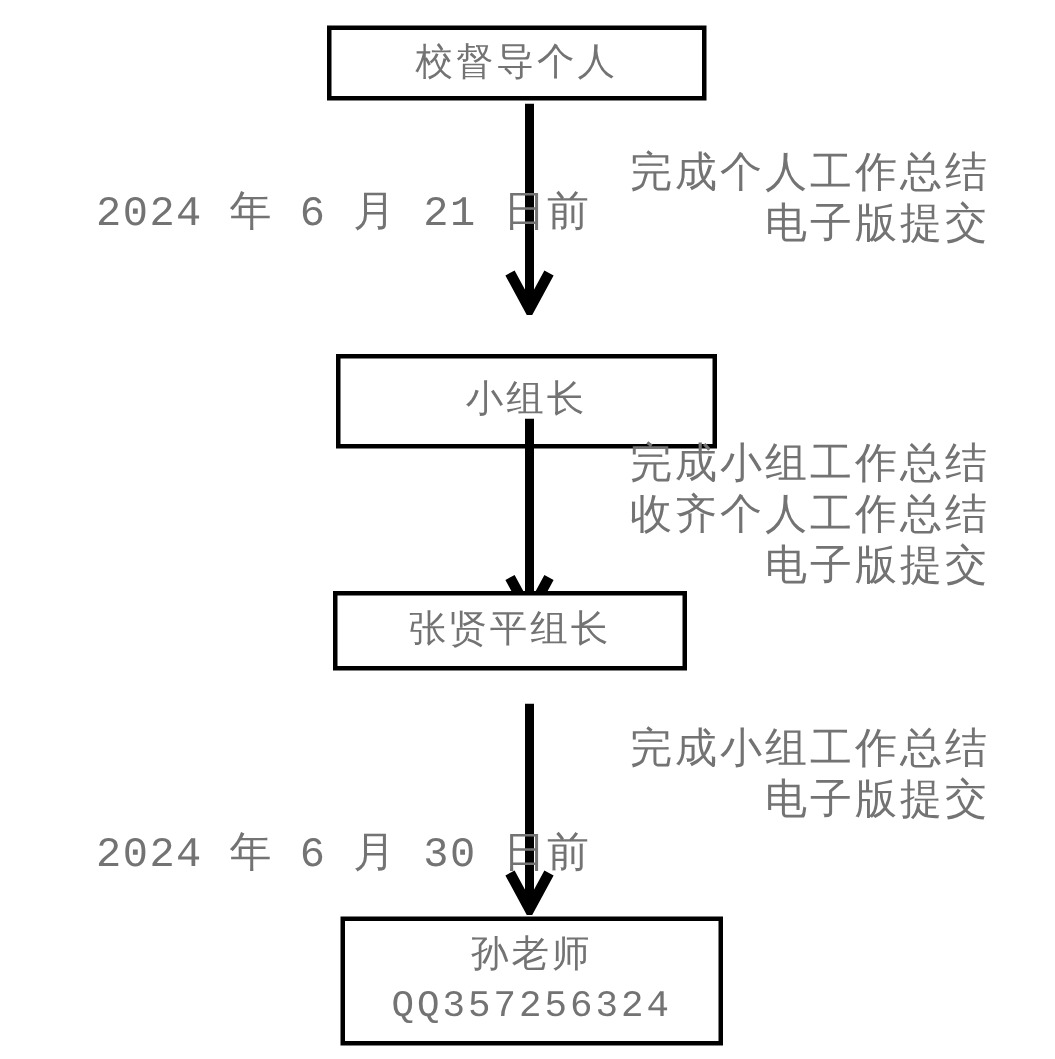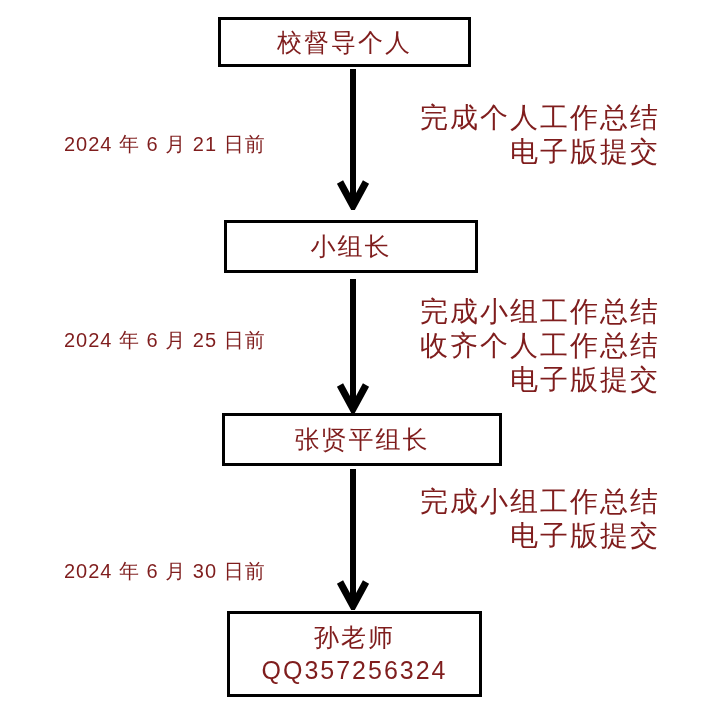--- a/index.html
+++ b/index.html
@@ -5,54 +5,54 @@
   html, body {
     margin: 0;
     padding: 0;
     background: #ffffff;
   }
   .canvas {
     position: relative;
     width: 703px;
     height: 706px;
     background: #ffffff;
-    color: #7f1d1d;
-    font-family: Liberation Sans, sans-serif;
+    color: #737373;
+    font-family: Liberation Mono, monospace;
     overflow: hidden;
   }
   .node {
     position: absolute;
     border: 3px solid #000000;
     background: #ffffff;
     display: flex;
     flex-direction: column;
     align-items: center;
     justify-content: center;
     text-align: center;
     font-size: 25px;
     letter-spacing: 2px;
     line-height: 33px;
     box-sizing: border-box;
   }
   .node-1 { left: 218px; top: 17px;  width: 253px; height: 50px; }
-  .node-2 { left: 224px; top: 220px; width: 254px; height: 53px; }
-  .node-3 { left: 222px; top: 413px; width: 280px; height: 53px; }
+  .node-2 { left: 224px; top: 236px; width: 254px; height: 63px; }
+  .node-3 { left: 222px; top: 394px; width: 236px; height: 53px; }
   .node-4 { left: 227px; top: 611px; width: 255px; height: 86px; }
   .arrow {
     position: absolute;
     left: 336px;
     width: 34px;
   }
   .arrow-1 { top: 69px;  height: 141px; }
   .arrow-2 { top: 279px; height: 134px; }
   .arrow-3 { top: 469px; height: 141px; }
   .deadline {
     position: absolute;
     left: 64px;
-    font-size: 20px;
+    font-size: 28px;
     line-height: 30px;
     white-space: nowrap;
     letter-spacing: 1px;
   }
   .deadline-1 { top: 129px; }
   .deadline-2 { top: 325px; }
   .deadline-3 { top: 513px; margin-top: 43px; }
   .tasks {
     position: absolute;
     left: 408px;
@@ -88,21 +88,20 @@
 
   <div class="node node-2">
     <div>小组长</div>
   </div>
 
   <svg class="arrow arrow-2" viewBox="0 0 34 134" aria-hidden="true">
     <line x1="17" y1="0" x2="17" y2="126" stroke="#000000" stroke-width="6"></line>
     <path d="M4 106 L17 130 L30 106" fill="none" stroke="#000000" stroke-width="7" stroke-linejoin="miter"></path>
   </svg>
 
-  <div class="deadline deadline-2">2024 年 6 月 25 日前</div>
   <div class="tasks tasks-2">
     <div>完成小组工作总结</div>
     <div>收齐个人工作总结</div>
     <div>电子版提交</div>
   </div>
 
   <div class="node node-3">
     <div>张贤平组长</div>
   </div>
 

